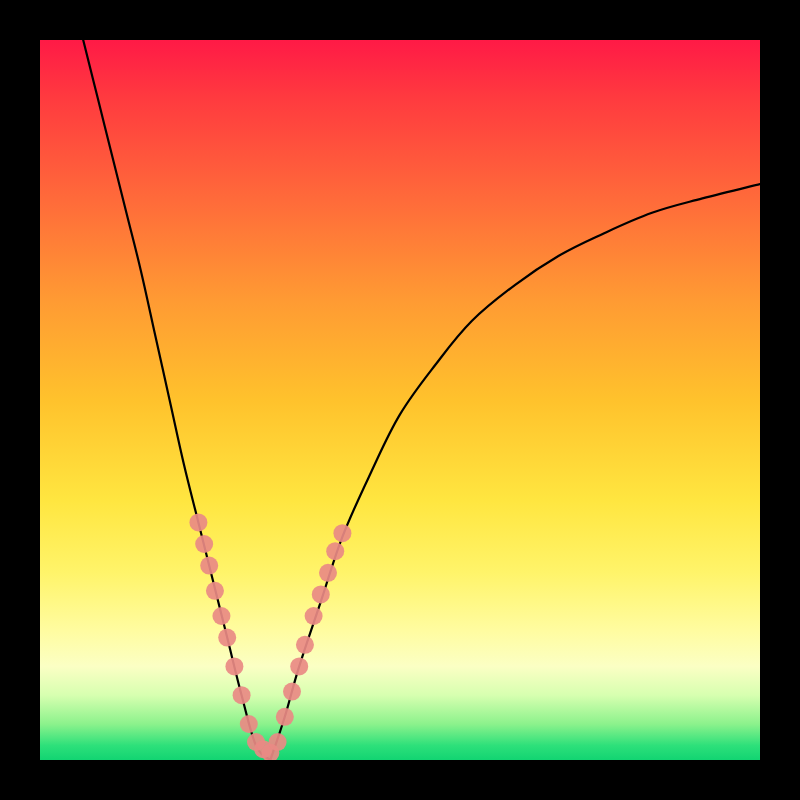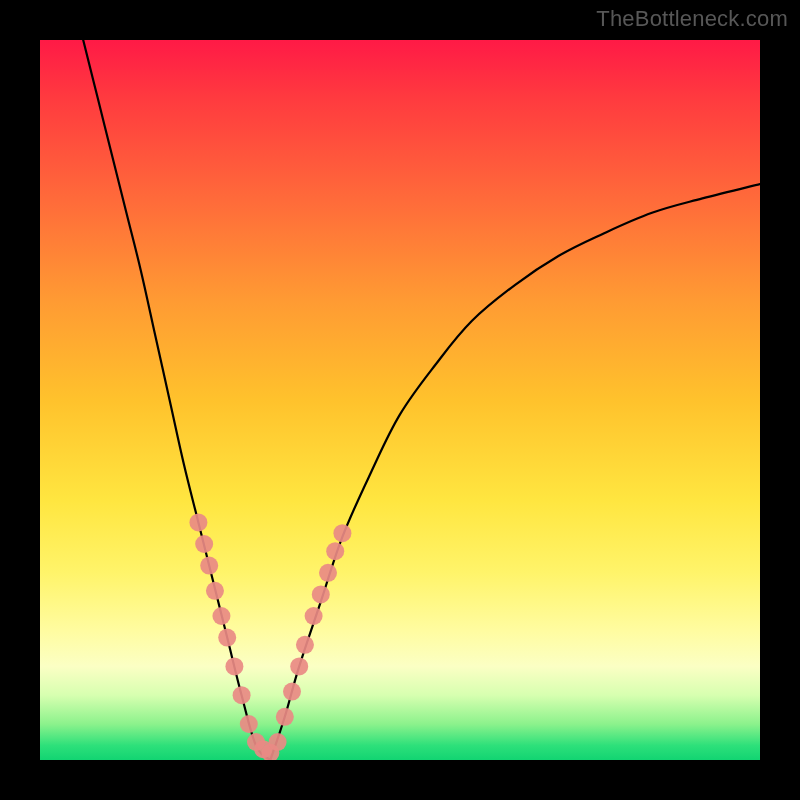--- a/index.html
+++ b/index.html
@@ -59,21 +59,20 @@
     width: 720px;
     height: 720px;
     overflow: visible;
   }
 </style>
 </head>
 <body>
 
 <div class="frame">
 
-  <div class="watermark">TheBottleneck.com</div>
 
   <div class="plot-area">
     <svg class="curves" viewBox="0 0 720 720" preserveAspectRatio="none">
       <g>
         <path id="path-left" fill="none" stroke="#000" stroke-width="2.2" stroke-linecap="round" d="M 43.20 0.00 C 45.79 10.37, 52.42 36.86, 57.60 57.60 C 62.78 78.34, 66.82 94.46, 72.00 115.20 C 77.18 135.94, 81.22 152.06, 86.40 172.80 C 91.58 193.54, 95.62 208.37, 100.80 230.40 C 105.98 252.43, 110.02 271.87, 115.20 295.20 C 120.38 318.53, 124.42 336.67, 129.60 360.00 C 134.78 383.33, 138.82 402.77, 144.00 424.80 C 149.18 446.83, 153.22 461.66, 158.40 482.40 C 163.58 503.14, 167.62 519.26, 172.80 540.00 C 177.98 560.74, 182.02 576.86, 187.20 597.60 C 192.38 618.34, 196.42 635.76, 201.60 655.20 C 206.78 674.64, 210.82 693.94, 216.00 705.60 C 221.18 717.26, 227.81 717.41, 230.40 720.00"></path>
       </g>
       <g>
         <path id="path-right" fill="none" stroke="#000" stroke-width="2.2" stroke-linecap="round" d="M 230.40 720.00 C 232.99 712.22, 239.62 693.65, 244.80 676.80 C 249.98 659.95, 252.72 647.14, 259.20 626.40 C 265.68 605.66, 273.02 584.93, 280.80 561.60 C 288.58 538.27, 293.33 520.13, 302.40 496.80 C 311.47 473.47, 320.83 454.03, 331.20 432.00 C 341.57 409.97, 348.34 393.84, 360.00 374.40 C 371.66 354.96, 383.04 340.85, 396.00 324.00 C 408.96 307.15, 417.74 295.06, 432.00 280.80 C 446.26 266.54, 459.65 256.46, 475.20 244.80 C 490.75 233.14, 502.85 225.07, 518.40 216.00 C 533.95 206.93, 544.75 202.18, 561.60 194.40 C 578.45 186.62, 593.86 179.28, 612.00 172.80 C 630.14 166.32, 642.96 163.58, 662.40 158.40 C 681.84 153.22, 709.63 146.59, 720.00 144.00"></path>
       </g>
       <g id="markers">

